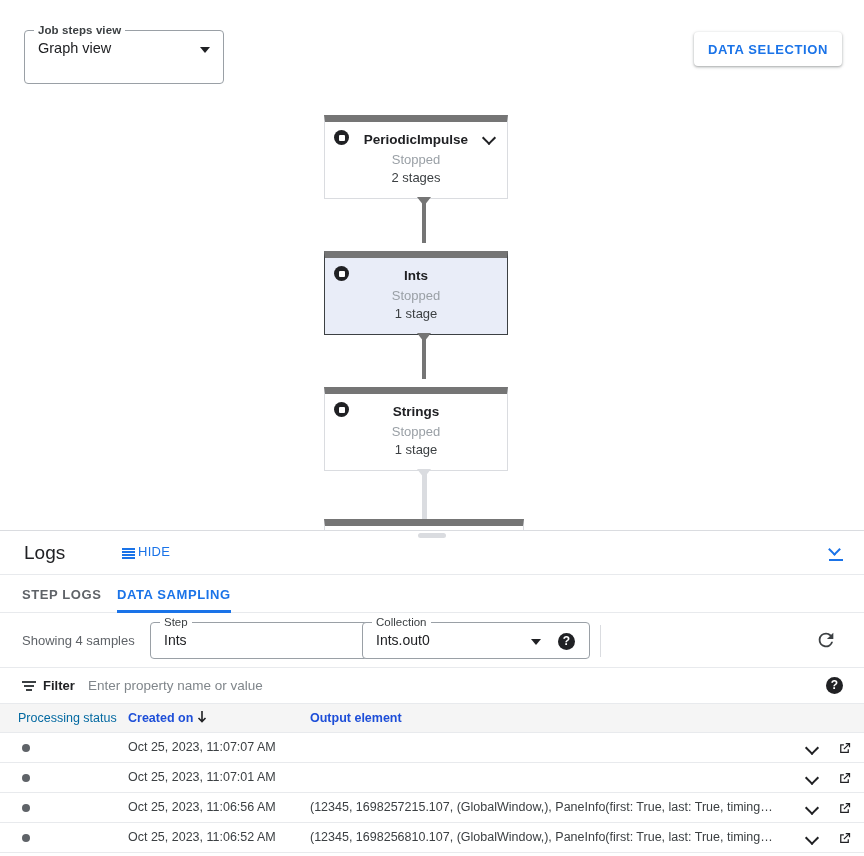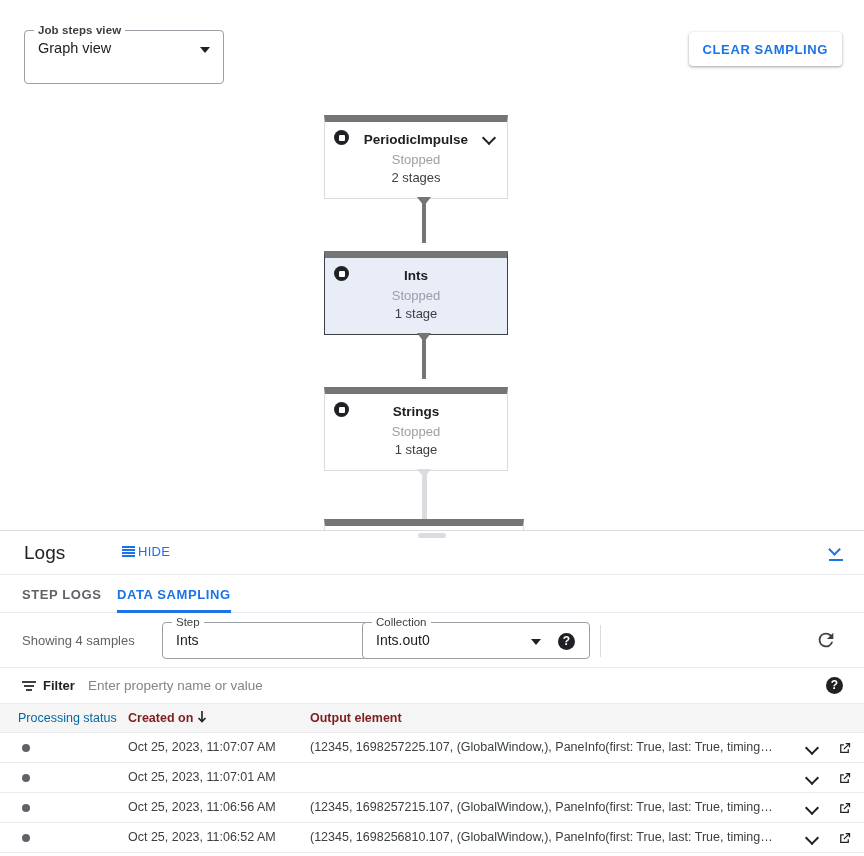--- a/index.html
+++ b/index.html
@@ -198,21 +198,21 @@
   .logs-title {
     position: absolute;
     left: 24px; top: 10px;
     font-size: 19px;
     color: #202124;
     line-height: 24px;
   }
   .hide-btn {
     position: absolute;
     left: 122px; top: 13px;
-    display: flex; align-items: center;
+    display: flex; align-items: flex-end;
     color: #1a73e8;
     font-size: 13px;
     letter-spacing: .3px;
     cursor: pointer;
   }
   .hide-icon {
     width: 13px; height: 11px;
     margin-right: 3px;
     display: inline-block;
     position: relative;
@@ -312,21 +312,21 @@
     color: #202124;
   }
   .ofield .fa {
     position: absolute;
     top: 16px;
     width: 0; height: 0;
     border-left: 5.5px solid transparent;
     border-right: 5.5px solid transparent;
     border-top: 6.5px solid #202124;
   }
-  .field-step { left: 162px; width: 236px; }
+  .field-step { left: 150px; width: 236px; }
   .field-step .fa { right: 13px; }
   .field-collection { left: 362px; width: 228px; }
   .field-collection .fa { right: 48px; }
 
   .help-icon {
     width: 17px; height: 17px;
     border-radius: 50%;
     background: #202124;
     color: #fff;
     font-size: 12px;
@@ -398,21 +398,21 @@
     position: relative;
     height: 29px;
     background: #f5f5f5;
     border-bottom: 1px solid #e8eaed;
   }
   .th {
     position: absolute;
     top: 7px;
     font-size: 12.5px;
     font-weight: bold;
-    color: #7f1d1d;
+    color: #1d4ed8;
     cursor: pointer;
   }
   .th.muted { color: #0369a1; font-weight: normal; }
   .th-status { left: 18px; }
   .th-created { left: 128px; }
   .th-output { left: 310px; }
   .sort-arrow {
     position: absolute;
     left: 196px; top: 6px;
     width: 12px; height: 14px;
@@ -475,21 +475,21 @@
 <div id="app">
 
   <div class="graph-area">
 
     <div class="view-select">
       <span class="notch-label">Job steps view</span>
       <span class="sel-value">Graph view</span>
       <span class="sel-arrow"></span>
     </div>
 
-    <button class="clear-btn">CLEAR SAMPLING</button>
+    <button class="clear-btn">DATA SELECTION</button>
 
     <div class="node" style="left:324px; top:115px;">
       <span class="stop-icon"></span>
       <span class="node-chevron"></span>
       <div class="node-title">PeriodicImpulse</div>
       <div class="node-status">Stopped</div>
       <div class="node-stages">2 stages</div>
     </div>
 
     <div class="conn" style="left:422px; top:199px; height:44px;"></div>
@@ -587,21 +587,20 @@
           <svg width="12" height="14" viewBox="0 0 12 14" aria-hidden="true">
             <path d="M6 1v10M2.5 8L6 11.5 9.5 8" stroke="#202124" stroke-width="1.6" fill="none"></path>
           </svg>
         </span>
         <span class="th th-output">Output element</span>
       </div>
 
       <div class="trow">
         <span class="cell-status"></span>
         <span class="cell-created">Oct 25, 2023, 11:07:07 AM</span>
-        <span class="cell-output">(12345, 1698257225.107, (GlobalWindow,), PaneInfo(first: True, last: True, timing…</span>
         <span class="row-chevron"></span>
         <span class="row-open">
           <svg width="15" height="15" viewBox="0 0 24 24" aria-hidden="true">
             <path d="M5 5h6v2H7v10h10v-4h2v6H5V5z" fill="#202124"></path>
             <path d="M14 3h7v7h-2V6.4l-7.3 7.3-1.4-1.4L17.6 5H14V3z" fill="#202124"></path>
           </svg>
         </span>
       </div>
 
       <div class="trow">

